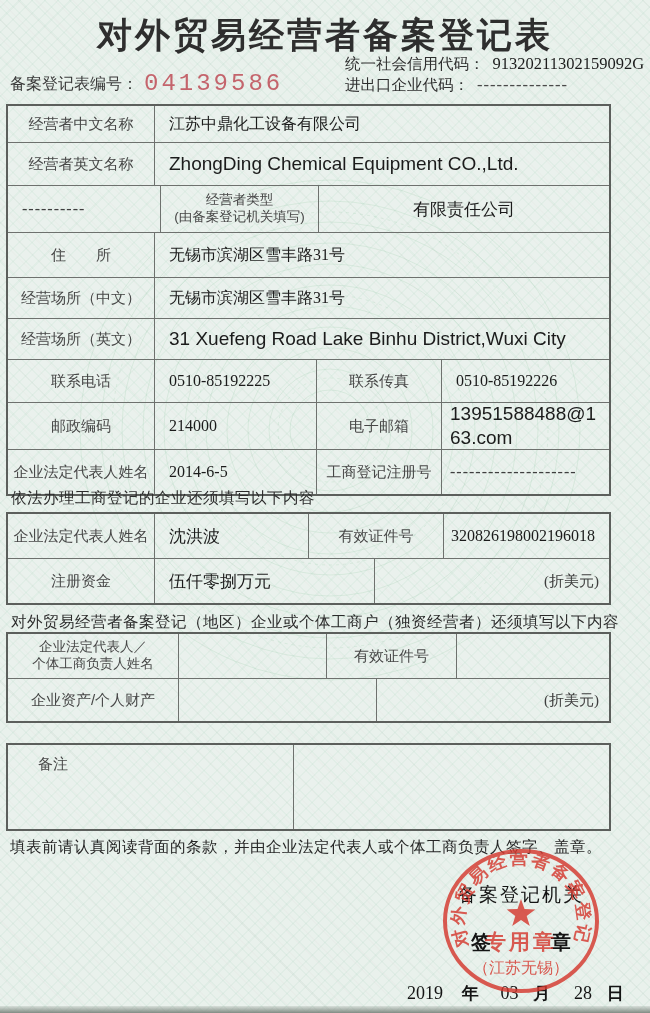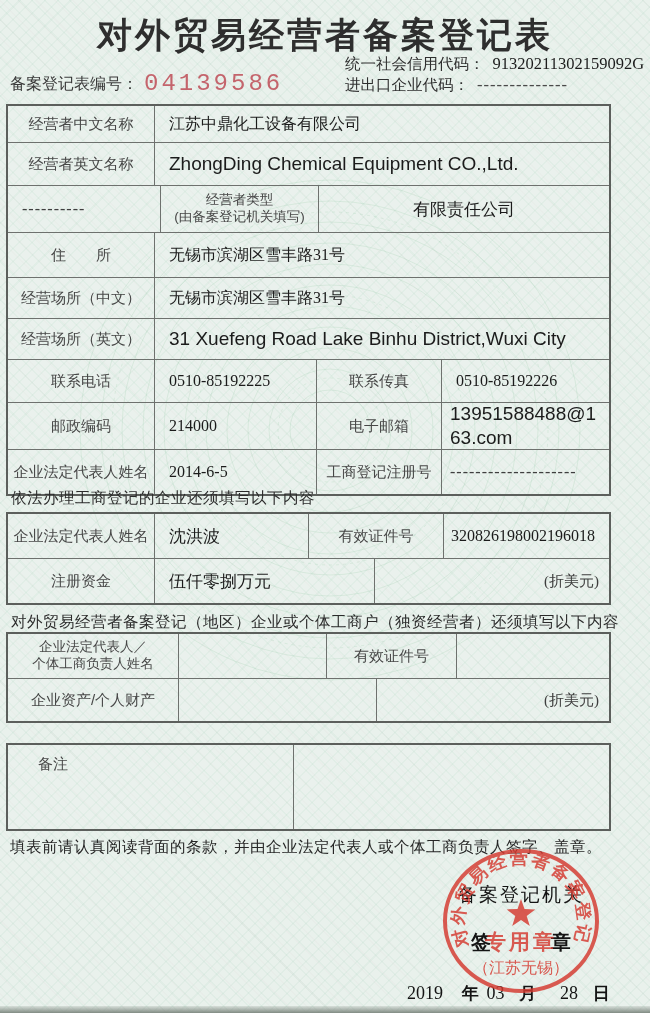--- a/index.html
+++ b/index.html
@@ -48,21 +48,21 @@
   .footnote{position:absolute; left:10px; top:837px; font-size:15.5px; color:#262626; letter-spacing:0.5px;}
 
   .authority{position:absolute; left:421px; top:882px; width:200px; text-align:center;
     font-size:19px; font-weight:normal; color:#141414; letter-spacing:2px;}
   .signseal{position:absolute; left:471px; top:929px; width:100px; display:flex;
     justify-content:space-between; font-size:20px; font-weight:bold; color:#141414;}
   .stamp{position:absolute; left:429px; top:837px; overflow:visible; pointer-events:none;}
   .dateline{position:absolute; left:407px; top:982px; font-size:17px; color:#141414; white-space:nowrap;}
   .dateline .dnum{font-family:"Liberation Serif", serif; font-size:18px;}
   .dateline .dlbl{font-weight:bold; letter-spacing:1px;}
-  .m14{margin-left:14px;} .m16{margin-left:2px;} .m10{margin-left:10px;} .m18{margin-left:18px;}
+  .m14{margin-left:14px;} .m16{margin-left:16px;} .m10{margin-left:10px;} .m18{margin-left:18px;}
   .scanedge{position:absolute; left:0; bottom:0; width:100%; height:7px;
     background:linear-gradient(to bottom, rgba(112,122,114,0.15), #828c84);}
 </style>
 </head>
 <body>
 
 <div class="page">
 
   <svg class="guilloche" width="650" height="1013">
     <g fill="none" stroke="rgba(140,195,160,0.22)" stroke-width="1">

